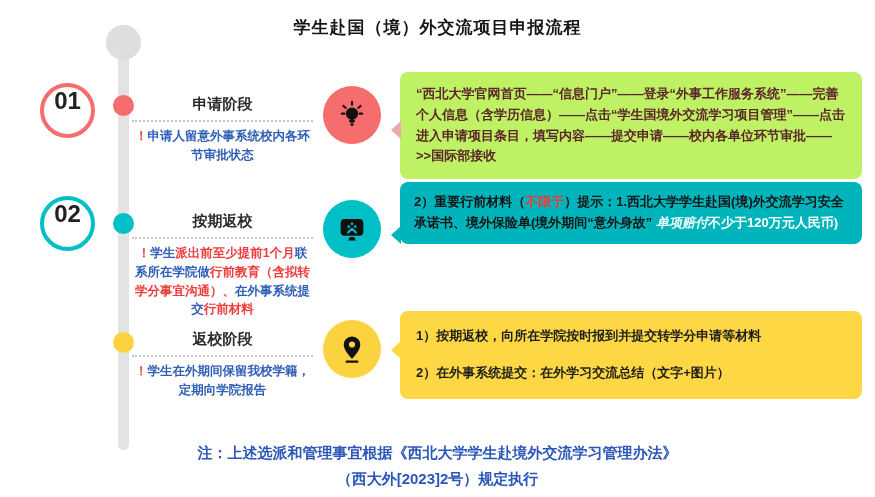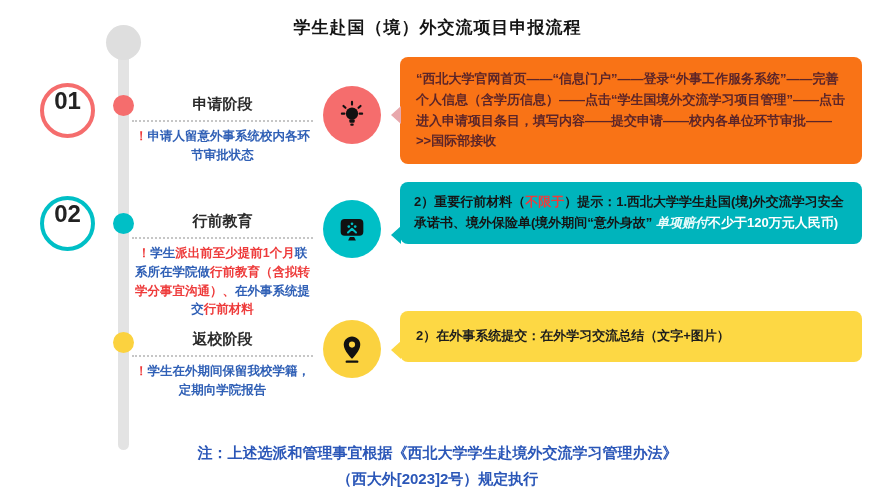--- a/index.html
+++ b/index.html
@@ -41,21 +41,21 @@
     display:flex; align-items:center; justify-content:center; }
   .icon-circle.s1 { top:86px;  background:#f56d6d; }
   .icon-circle.s2 { top:200px; background:#00bfc6; }
   .icon-circle.s3 { top:320px; background:#fbd23f; }
 
   
   .bubble { position:absolute; left:400px; width:462px; border-radius:8px;
     font-size:13px; line-height:1.6; }
   .bubble .pointer { position:absolute; left:-9px; width:0; height:0;
     border-top:9px solid transparent; border-bottom:9px solid transparent; }
-  .bubble.pink { top:57px; background:#f97316; padding:12px 16px;
+  .bubble.pink { top:72px; background:#bef264; padding:12px 16px;
     color:#5c2529; font-weight:600; }
   .bubble.pink .pointer { top:49px; border-right:10px solid #e8a8ac; }
   .bubble.teal { top:182px; background:#00b4bc; padding:10px 14px;
     color:#151515; font-weight:600; }
   .bubble.teal .pointer { top:44px; border-right:10px solid #00b4bc; }
   .bubble.teal p + p { margin-top:7px; }
   .bubble.yellow { top:311px; background:#fdd844; padding:15px 16px;
     color:#1d1d1d; font-weight:600; }
   .bubble.yellow .pointer { top:30px; border-right:10px solid #fdd844; }
   .bubble.yellow p + p { margin-top:16px; }
@@ -91,21 +91,21 @@
   </div>
   <div class="num-circle s2">
     <span>02</span>
   </div>
 
   <div class="stage-block s1">
     <div class="stage-label">申请阶段</div>
     <div class="warning"><span class="c-red">！</span><span class="c-blue">申请人留意外事系统校内各环节审批状态</span></div>
   </div>
   <div class="stage-block s2">
-    <div class="stage-label">行前教育</div>
+    <div class="stage-label">按期返校</div>
     <div class="warning"><span class="c-red">！</span><span class="c-blue">学生</span><span class="c-red">派出前至少提前1个月</span><span class="c-blue">联系所在学院做</span><span class="c-red">行前教育（含拟转学分事宜沟通）、</span><span class="c-blue">在外事系统提交</span><span class="c-red">行前材料</span></div>
   </div>
   <div class="stage-block s3">
     <div class="stage-label">返校阶段</div>
     <div class="warning"><span class="c-red">！</span><span class="c-blue">学生在外期间保留我校学籍，定期向学院报告</span></div>
   </div>
 
   <div class="icon-circle s1">
     <span>
       <svg class="icon-svg" width="32" height="32" viewBox="0 0 24 24">
@@ -149,20 +149,21 @@
     <p>“西北大学官网首页——“信息门户”——登录“外事工作服务系统”——完善个人信息（含学历信息）——点击“学生国境外交流学习项目管理”——点击进入申请项目条目，填写内容——提交申请——校内各单位环节审批——&gt;&gt;国际部接收</p>
   </div>
 
   <div class="bubble teal">
     <span class="pointer"></span>
     <p><span class="c-black">2）重要行前材料（</span><span class="c-red">不限于</span><span class="c-black">）提示：1.西北大学学生赴国(境)外交流学习安全承诺书、境外保险单(境外期间“意外身故” </span><span class="c-white">单项赔付</span><span class="c-whiteB">不少于120万元人民币)</span></p>
   </div>
 
   <div class="bubble yellow">
     <span class="pointer"></span>
+    <p>1）按期返校，向所在学院按时报到并提交转学分申请等材料</p>
     <p>2）在外事系统提交：在外学习交流总结（文字+图片）</p>
   </div>
 
   <div class="footer-note">
     <div>注：上述选派和管理事宜根据《西北大学学生赴境外交流学习管理办法》</div>
     <div>（西大外[2023]2号）规定执行</div>
   </div>
 
 </div>
 

